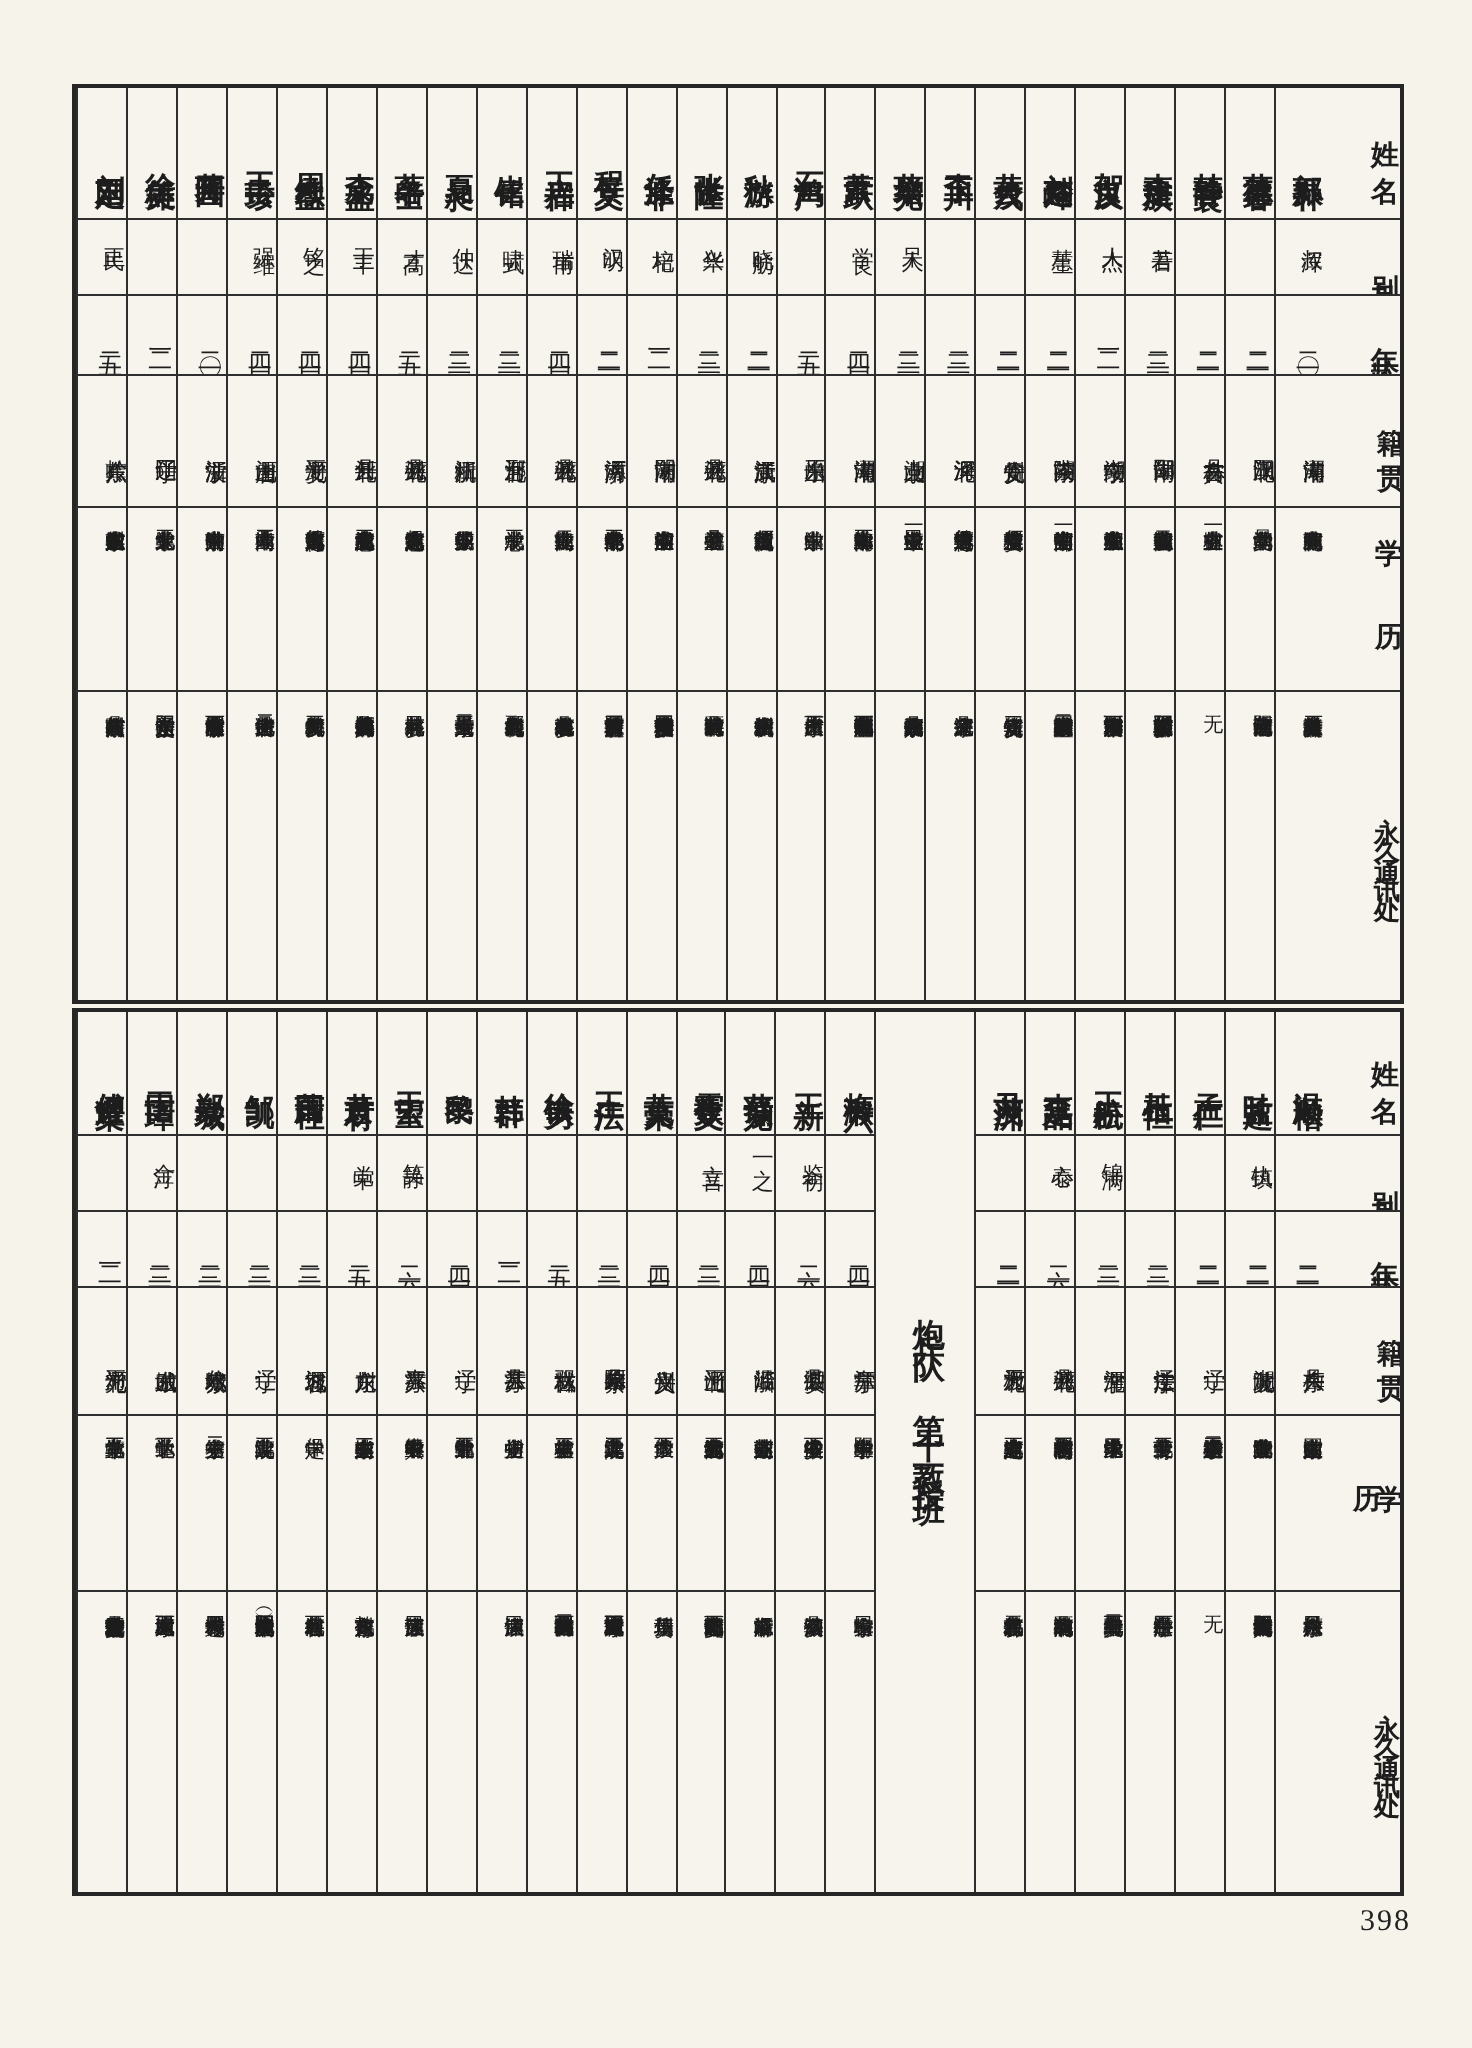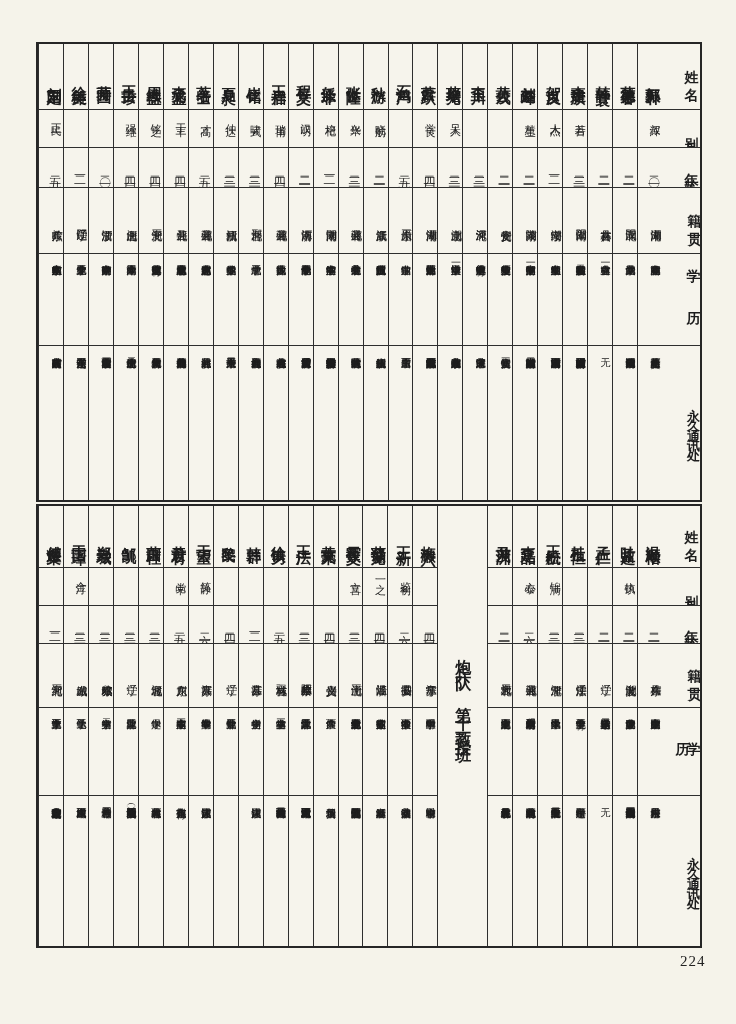--- a/index.html
+++ b/index.html
@@ -489,14 +489,14 @@
       <div class="col person-col">
         <div class="cell c-name">傅耀棠</div>
         <div class="cell c-alias"></div>
         <div class="cell c-age">二一</div>
         <div class="cell c-native">河北宛平</div>
         <div class="cell c-education">北平市立第五中学</div>
         <div class="cell c-address">北宁铁路黄土坡东站转交琅崖镇吴寿斋宅</div>
       </div>
     </div>
 
-  <div class="page-number">224</div>
+  <div class="page-number">398</div>
 </div>
 
 </body></html>

